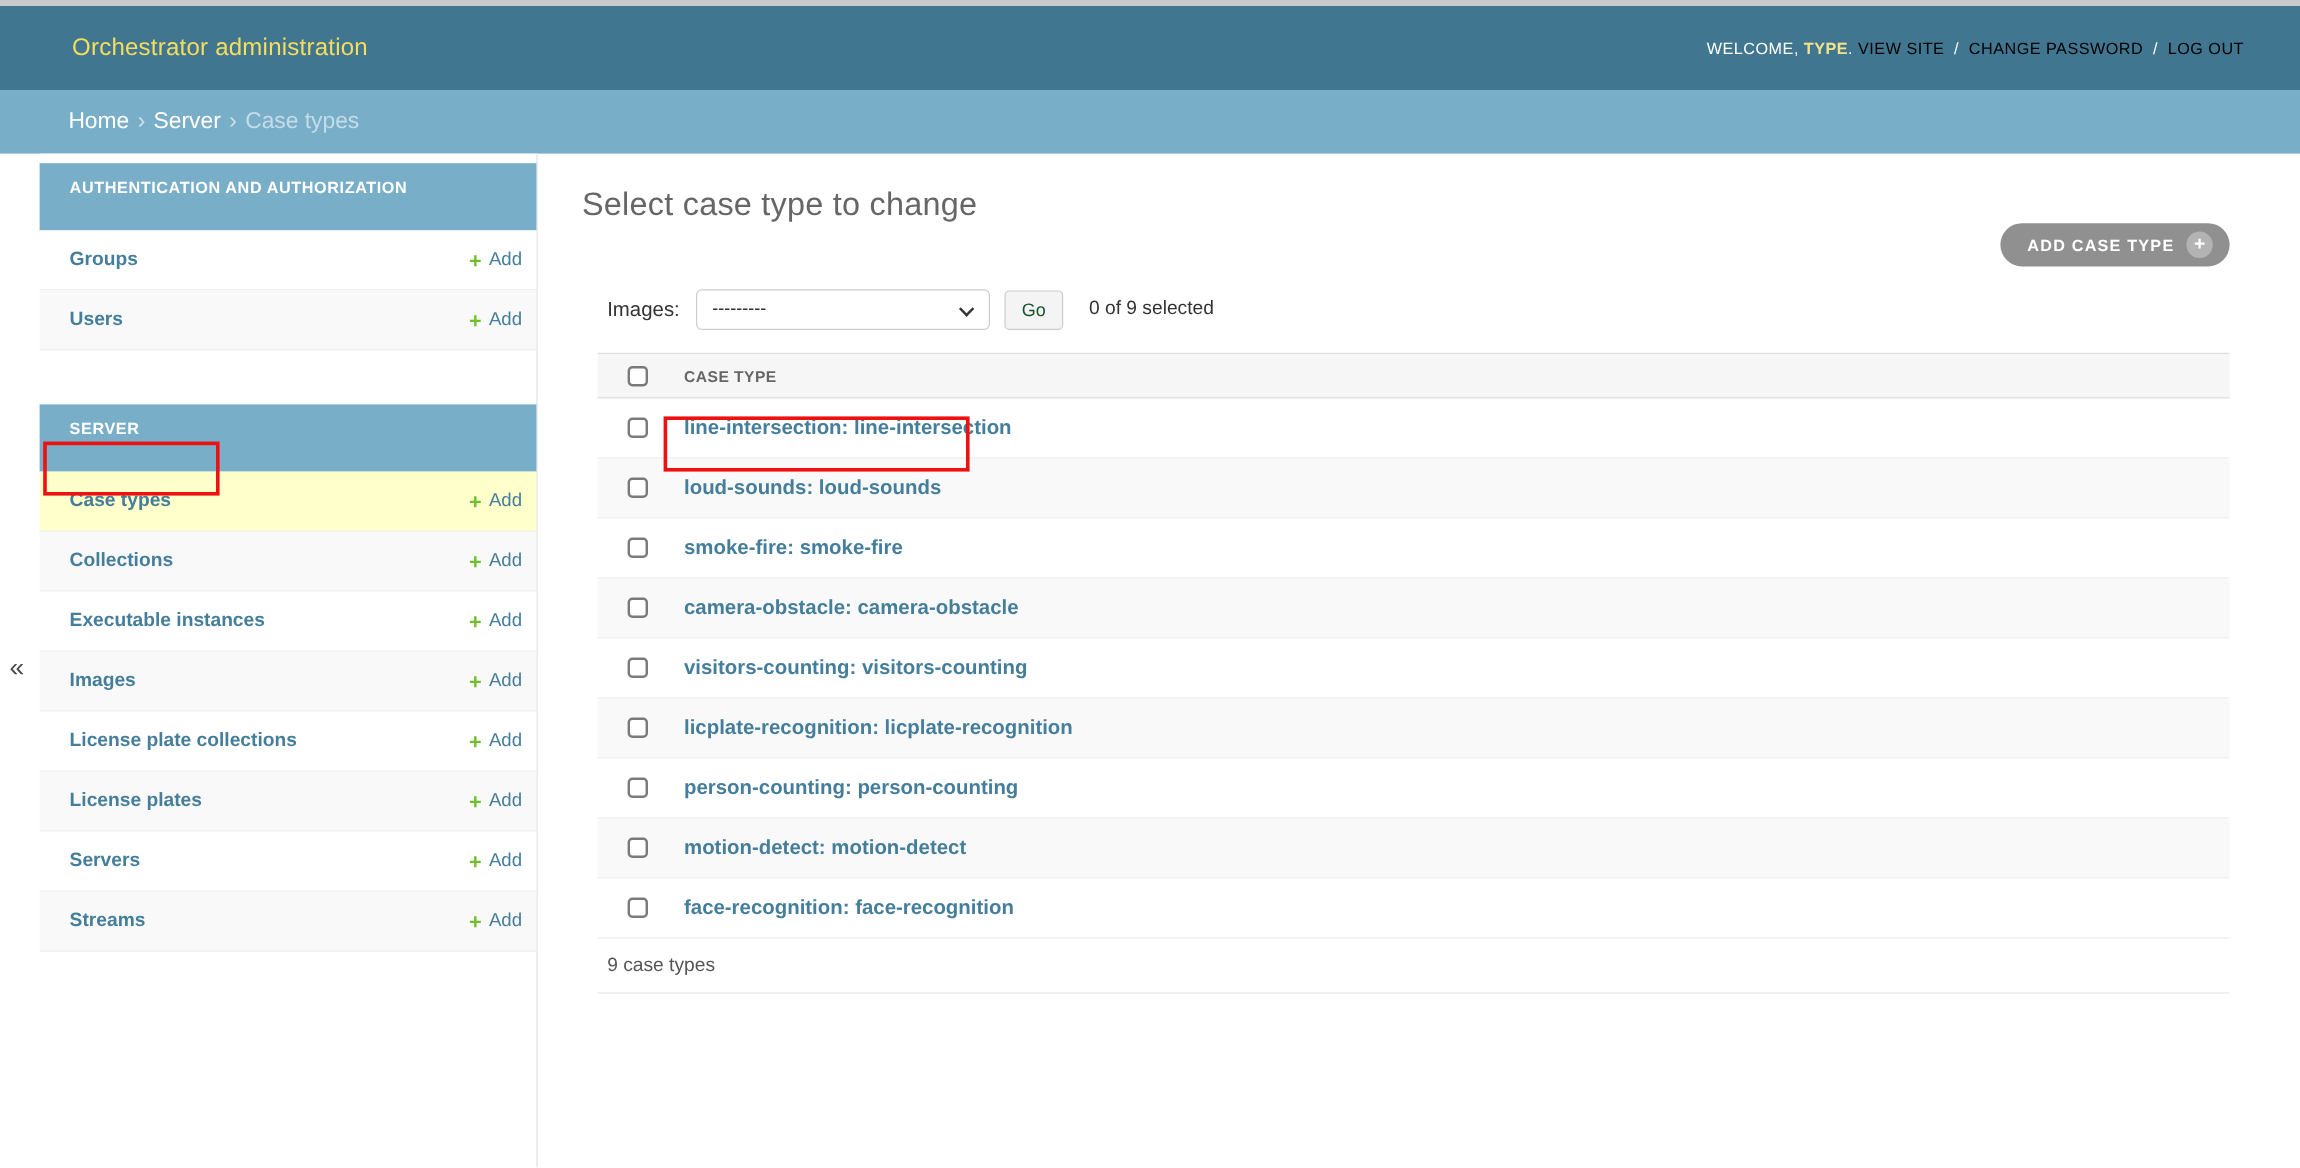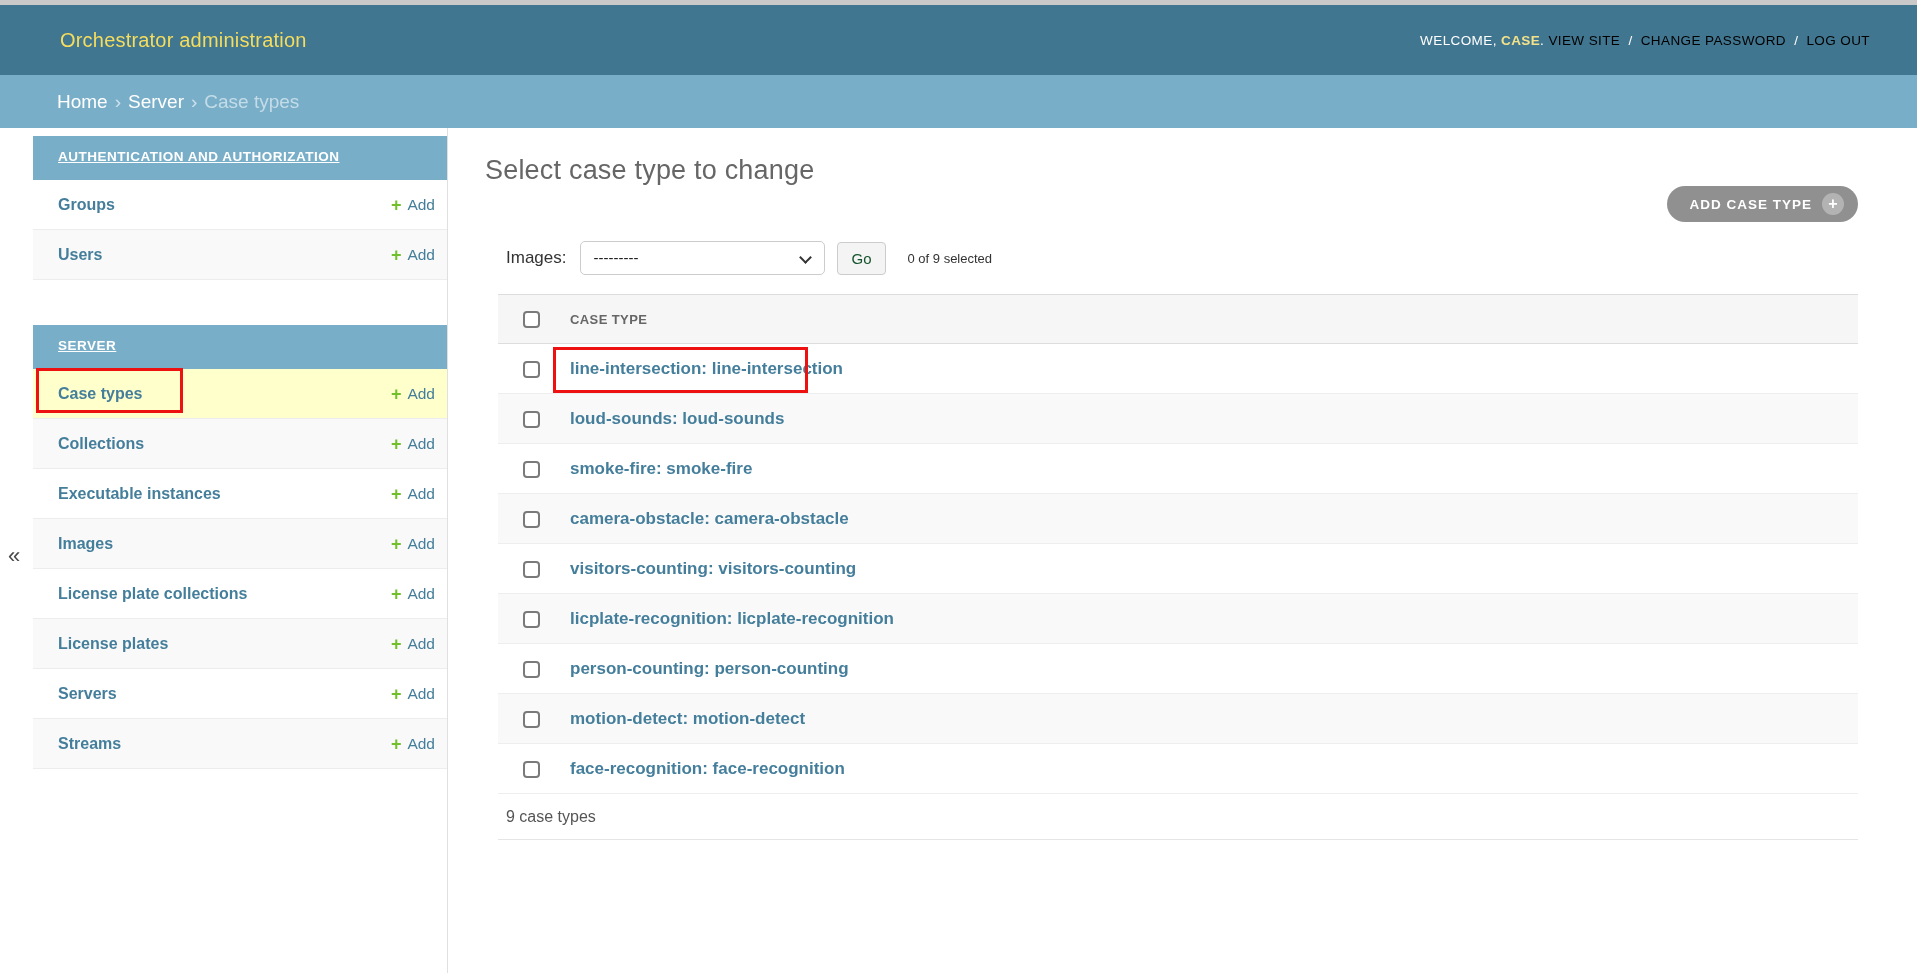--- a/index.html
+++ b/index.html
@@ -18,21 +18,21 @@
   .user-tools .sep { color: #ffffff; padding: 0 4px; }
 
   
   .breadcrumbs { position: absolute; top: 75px; left: 0; width: 1917px; height: 53px; background: #79aec8; line-height: 53px; padding-left: 57px; font-size: 19px; color: #c4dce8; }
   .breadcrumbs a { color: #ffffff; text-decoration: none; font-weight: 500; cursor: pointer; }
   .breadcrumbs .bc-sep { color: #cde1ec; padding: 0 7px; }
 
   
   .sidebar { position: absolute; left: 33px; top: 128px; width: 415px; height: 845px; background: #fff; border-right: 1px solid #e0e0e0; }
   .module { margin-top: 8px; margin-bottom: 45px; }
-  .module-caption { height: 44px; line-height: 42px; background: #79aec8; color: #fff; font-size: 13.5px; font-weight: bold; letter-spacing: 0.5px; padding-left: 25px; text-decoration: underline; }
+  .module-caption { height: 56px; line-height: 42px; background: #79aec8; color: #fff; font-size: 13.5px; font-weight: bold; letter-spacing: 0.5px; padding-left: 25px; }
   .model-row { height: 50px; display: flex; align-items: center; justify-content: space-between; padding: 0 12px 0 25px; border-bottom: 1px solid #ededed; background: #fff; }
   .model-row.alt { background: #f9f9f9; }
   .model-row.current { background: #ffffcc; }
   .model-link { font-size: 16px; font-weight: bold; color: #447e9b; text-decoration: none; cursor: pointer; }
   .add-link { display: flex; align-items: center; gap: 6px; text-decoration: none; cursor: pointer; }
   .add-link .plus { color: #70bf2b; font-weight: 800; font-size: 18px; line-height: 1; }
   .add-link .add-label { color: #447e9b; font-size: 15.5px; }
 
   .nav-toggle { position: absolute; left: 8px; top: 543px; font-size: 22px; color: #4a4a4a; cursor: pointer; }
 
@@ -43,24 +43,24 @@
   .add-object-btn { position: absolute; right: 0; top: 3px; height: 36px; border-radius: 18px; background: #909090; border: none; display: flex; align-items: center; gap: 10px; padding: 0 14px 0 22px; cursor: pointer; margin-top: 28px; }
   .add-object-btn .btn-label { color: #fff; font-size: 13.5px; font-weight: bold; letter-spacing: 1px; }
   .add-object-btn .plus-circle { width: 22px; height: 22px; border-radius: 50%; background: rgba(255,255,255,0.32); color: #fff; font-size: 16px; font-weight: bold; line-height: 22px; text-align: center; }
 
   .changelist { margin-left: 13px; }
   .actions-bar { margin-top: 46px; display: flex; align-items: center; padding-left: 8px; }
   .actions-label { font-size: 17px; color: #333; margin-right: 14px; }
   .fake-select { position: relative; width: 245px; height: 34px; border: 1px solid #ccc; border-radius: 5px; background: #fff; line-height: 32px; padding-left: 12px; font-size: 15px; color: #222; cursor: pointer; }
   .fake-select .chevron { position: absolute; right: 14px; top: 11px; width: 9px; height: 9px; border-right: 2px solid #333; border-bottom: 2px solid #333; transform: rotate(45deg); }
   .go-btn { margin-left: 12px; height: 33px; padding: 0 13px; background: #f4f4f4; border: 1px solid #ccc; border-radius: 4px; font-size: 15px; color: #14532d; cursor: pointer; font-family: "Liberation Sans", sans-serif; }
-  .action-counter { margin-left: 22px; font-size: 13px; color: #333; }
+  .action-counter { margin-left: 22px; font-size: 16px; color: #333; }
 
   table.results { margin-top: 19px; width: 100%; border-collapse: collapse; }
-  table.results thead th { background: #f6f6f6; height: 49px; border-top: 1px solid #ddd; border-bottom: 1px solid #ddd; text-align: left; font-size: 13px; color: #666; font-weight: bold; letter-spacing: 0.4px; }
+  table.results thead th { background: #f6f6f6; height: 37px; border-top: 1px solid #ddd; border-bottom: 1px solid #ddd; text-align: left; font-size: 13px; color: #666; font-weight: bold; letter-spacing: 0.4px; }
   table.results th.cb-col { width: 72px; padding-left: 25px; }
   table.results tbody tr { height: 50px; border-bottom: 1px solid #eee; background: #fff; }
   table.results tbody tr:nth-child(even) { background: #f9f9f9; }
   table.results tbody td.cb-cell { padding-left: 25px; }
   .row-checkbox { appearance: none; -webkit-appearance: none; width: 17px; height: 17px; border: 2px solid #7a7a7a; border-radius: 4px; background: #fff; display: inline-block; vertical-align: middle; cursor: pointer; }
   td.link-cell a { font-size: 17px; font-weight: bold; color: #447e9b; text-decoration: none; cursor: pointer; }
 
   .paginator { padding: 14px 0 0 8px; font-size: 16px; color: #555; }
   .bottom-line { margin-top: 13px; border-bottom: 1px solid #e5e5e5; }
 
@@ -71,21 +71,21 @@
 </style>
 </head>
 <body>
 
 <div class="top-strip"></div>
 
 <header class="branding">
   <a class="site-title">Orchestrator administration</a>
   <div class="user-tools">
     <span>WELCOME,</span>
-    <span class="username">CASE</span><span>.</span>
+    <span class="username">TYPE</span><span>.</span>
     <span id="user-links"><a>VIEW SITE</a><span class="sep"> / </span><a>CHANGE PASSWORD</a><span class="sep"> / </span><a>LOG OUT</a></span>
   </div>
 </header>
 
 <nav class="breadcrumbs" id="breadcrumbs"><a>Home</a><span class="bc-sep">›</span><a>Server</a><span class="bc-sep">›</span><span>Case types</span></nav>
 
 <aside class="sidebar" id="sidebar">
   <section class="module">
     <div class="module-caption">AUTHENTICATION AND AUTHORIZATION</div>
 

